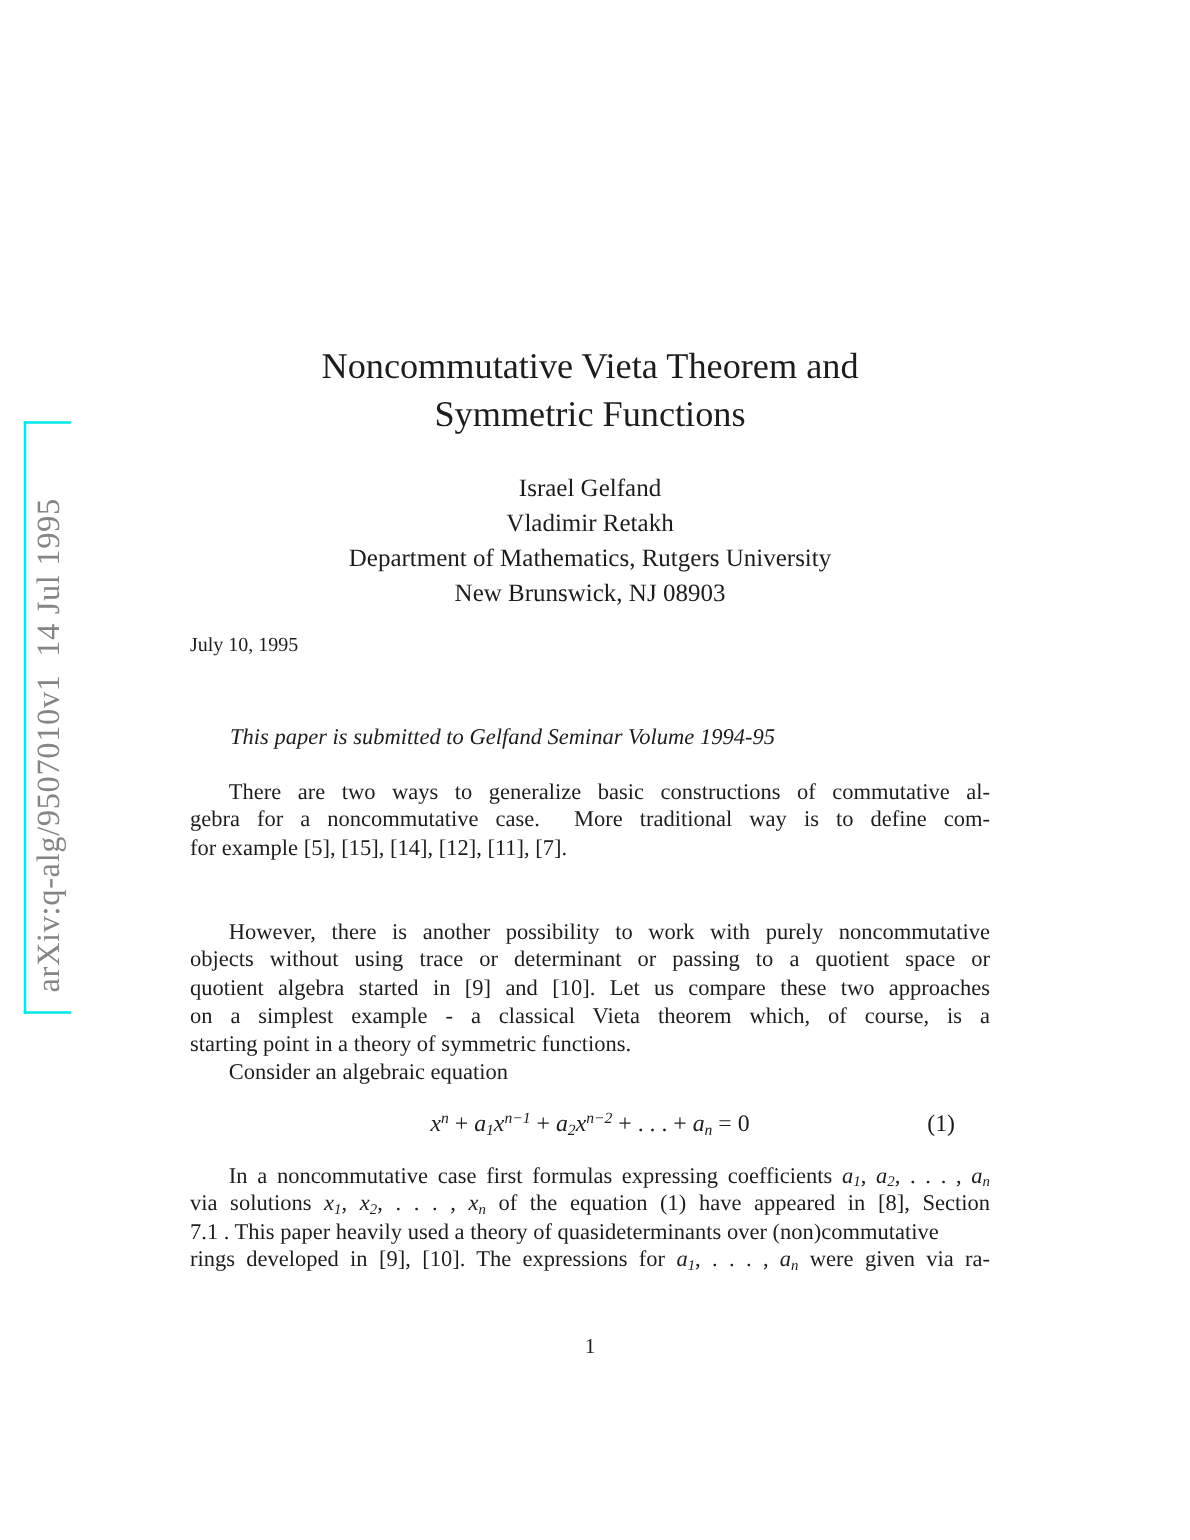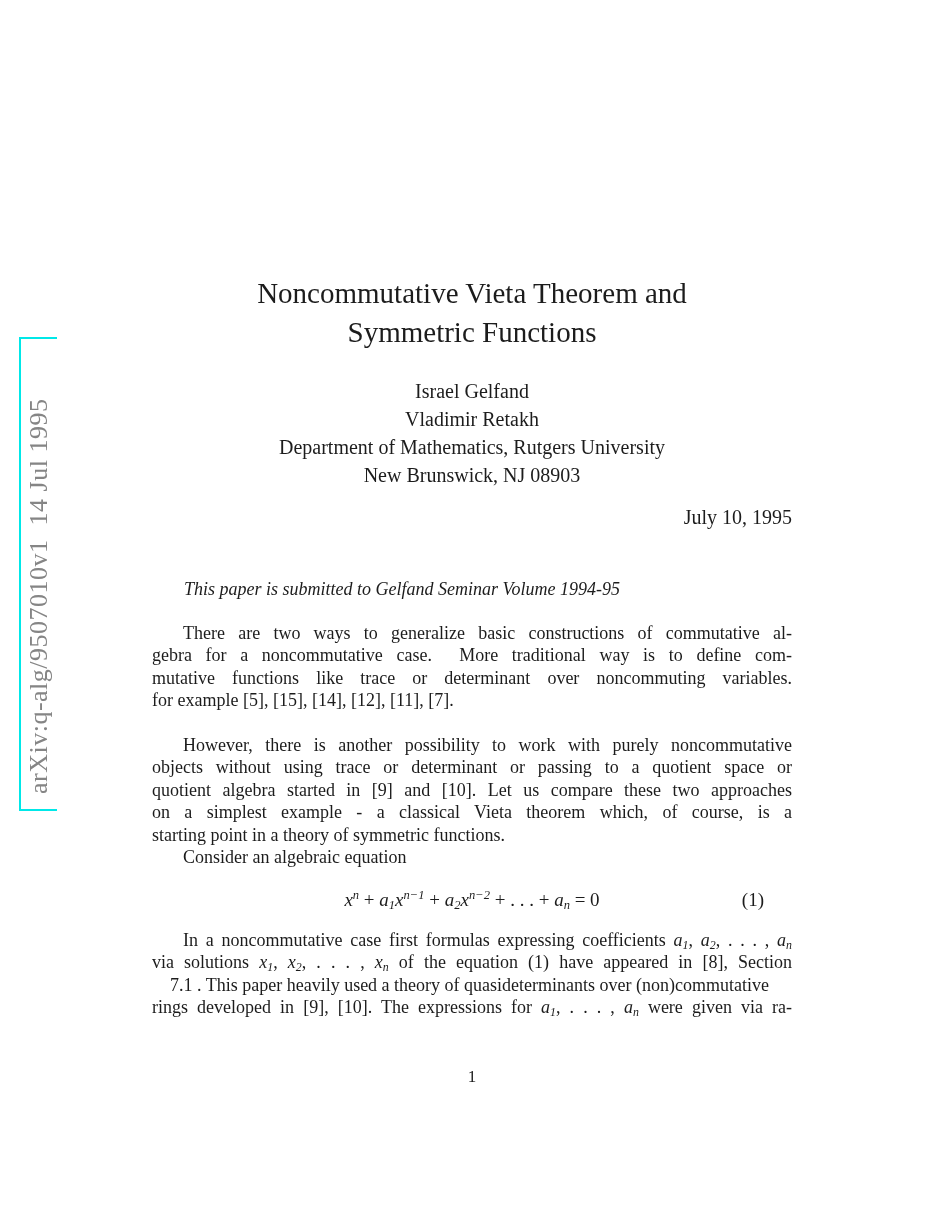--- a/index.html
+++ b/index.html
@@ -15,33 +15,33 @@
     position:absolute;left:152px;top:0;width:640px;height:100%;
     font-size:18px;line-height:22.45px;
   }
   
   #title{position:absolute;left:0;width:640px;top:274px;font-size:29px;line-height:39px;text-align:center;}
   #title .tline{text-align:center;}
   
   #authors{position:absolute;left:0;width:640px;top:377px;font-size:20px;line-height:28px;text-align:center;}
   #affil{position:absolute;left:0;width:640px;top:433px;font-size:20px;line-height:28px;text-align:center;}
   
-  #date{position:absolute;left:0;width:640px;top:506px;font-size:20px;text-align:right;}
+  #date{position:absolute;left:0;width:640px;top:506px;font-size:16px;text-align:left;}
   
   #note{position:absolute;left:32px;top:578px;font-style:italic;font-size:18px;}
   
   .para{position:absolute;left:0;width:640px;}
   #p1{top:622px;}
   #p2{top:734px;}
   #p3{top:846px;}
   #p4{top:929px;}
   .pline{text-align:justify;text-align-last:justify;}
   .pline.last{text-align-last:left;}
   .pline.indent{text-indent:31px;}
-  .pline.overfull{white-space:nowrap;text-align:left;text-align-last:left;overflow:visible;margin-left:18px;}
+  .pline.overfull{white-space:nowrap;text-align:left;text-align-last:left;overflow:visible;}
   
   i{font-style:italic;}
   sub,sup{font-size:66%;font-style:italic;line-height:0;}
   sub{vertical-align:-0.25em;}
   sup{vertical-align:0.55em;}
   
   #eq{position:absolute;left:0;width:640px;top:884px;font-size:19px;line-height:32px;text-align:center;}
   #eq .eqnum{position:absolute;right:28px;top:0;font-style:normal;}
   
   #pageno{position:absolute;left:0;width:640px;top:1066px;font-size:17px;text-align:center;}
@@ -86,21 +86,20 @@
         <div class="tline">New Brunswick, NJ 08903</div>
       </div>
 
     <div id="date">July 10, 1995</div>
 
     <div id="note">This paper is submitted to Gelfand Seminar Volume 1994-95</div>
 
     <div id="p1" class="para">
         <div class="pline indent">There are two ways to generalize basic constructions of commutative al-</div>
         <div class="pline">gebra for a noncommutative case.&nbsp; More traditional way is to define com-</div>
-        <div class="pline">mutative functions like trace or determinant over noncommuting variables.</div>
         <div class="pline last">for example [5], [15], [14], [12], [11], [7].</div>
       </div>
 
     <div id="p2" class="para">
         <div class="pline indent">However, there is another possibility to work with purely noncommutative</div>
         <div class="pline">objects without using trace or determinant or passing to a quotient space or</div>
         <div class="pline">quotient algebra started in [9] and [10]. Let us compare these two approaches</div>
         <div class="pline">on a simplest example - a classical Vieta theorem which, of course, is a</div>
         <div class="pline last">starting point in a theory of symmetric functions.</div>
       </div>

